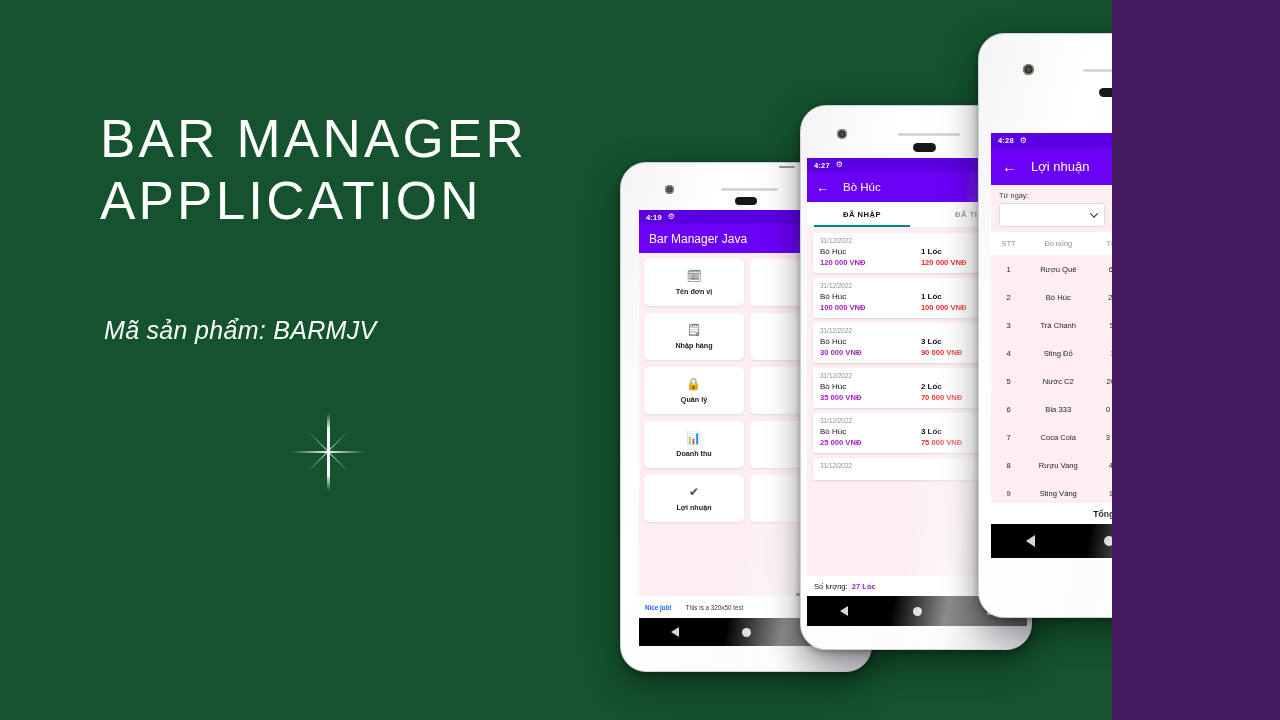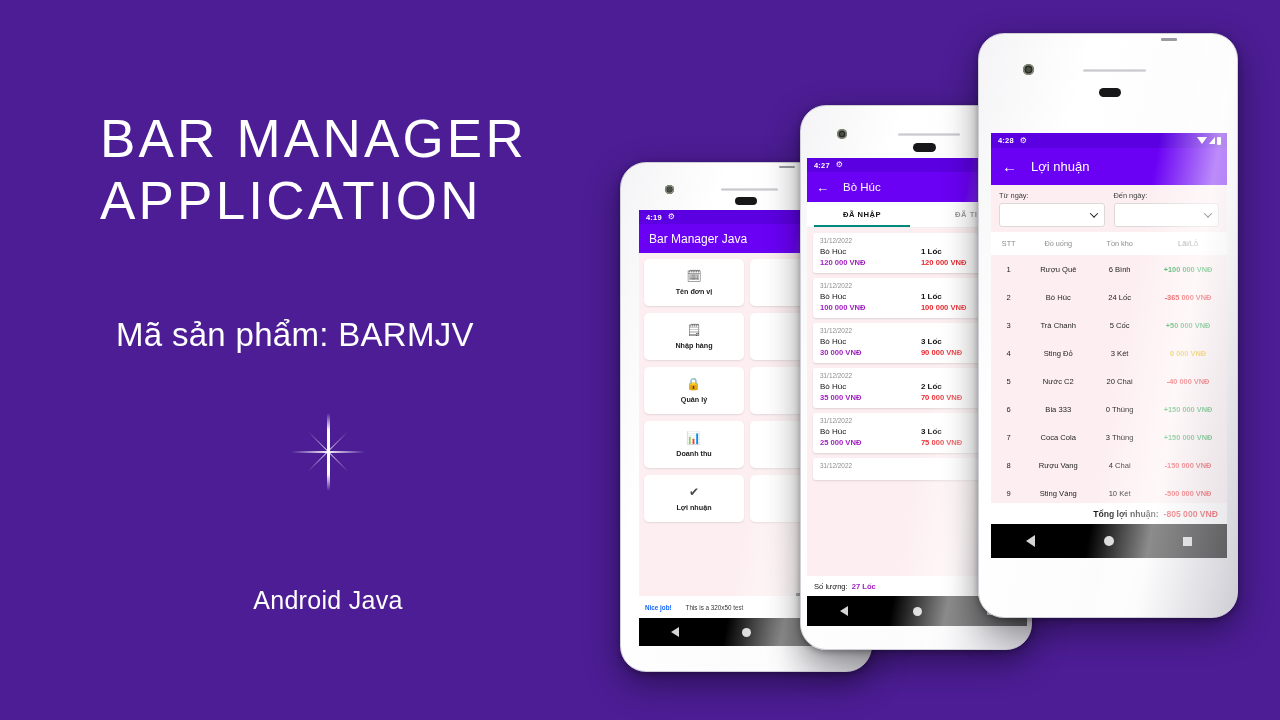--- a/index.html
+++ b/index.html
@@ -2,34 +2,34 @@
 <html><head>
 <meta charset="utf-8">
 <style>
   * { box-sizing: border-box; margin: 0; padding: 0; }
   html, body {
     width: 1280px; height: 720px; overflow: hidden;
     background: #451a60;
     font-family: "Liberation Sans", sans-serif;
   }
   #stage {
-    position: relative; width: 1280px; height: 720px;
-    background: #4c1d95; overflow: hidden;
+    position: relative; width: 1112px; height: 720px;
+    background: #14532d; overflow: hidden;
   }
 
   
   .promo { position: absolute; left: 0; top: 0; width: 620px; height: 720px; }
   .promo-title {
     position: absolute; left: 100px; top: 108px; width: 480px;
     color: #ffffff; font-size: 53px; line-height: 1.17;
     letter-spacing: 3.2px; font-weight: 400; white-space: pre-line;
   }
   .promo-sub {
-    position: absolute; left: 116px; top: 316px; width: 500px;
-    color: #ffffff; font-size: 33px; font-weight: 400; letter-spacing: 0.3px;
+    position: absolute; left: 104px; top: 316px; width: 500px;
+    color: #ffffff; font-size: 25px; font-weight: 400; letter-spacing: 0.3px; font-style: italic;
   }
   .sparkle { position: absolute; left: 328px; top: 452px; }
   .sparkle span { position: absolute; display: block; transform-origin: 50% 50%; }
   .ray-v {
     width: 3px; height: 78px; left: -1.5px; top: -39px;
     background: linear-gradient(to bottom, rgba(255,255,255,0) 0%, #ffffff 22%, #ffffff 78%, rgba(255,255,255,0) 100%);
   }
   .ray-h {
     width: 74px; height: 2px; left: -37px; top: -1px;
     background: linear-gradient(to right, rgba(255,255,255,0) 0%, rgba(255,255,255,.95) 50%, rgba(255,255,255,0) 100%);
@@ -214,21 +214,20 @@
 APPLICATION</div>
     <div class="promo-sub">Mã sản phẩm: BARMJV</div>
 
     <div class="sparkle">
       <span class="ray-v"></span>
         <span class="ray-h"></span>
       <span class="ray-d1"></span>
         <span class="ray-d2"></span>
     </div>
 
-    <div class="cta-sub">Android Java</div>
   </div>
 
   <div class="phone" id="phone1">
     <div class="topnotch" style="left:158px; top:3px; width:16px; height:2px;"></div>
     <div class="cam" style="left:44px; top:22px; width:9px; height:9px;">
         <i></i>
       </div>
     <div class="grille" style="left:100px; top:25px; width:57px; height:3px;"></div>
     <div class="pill" style="left:114px; top:34px; width:22px; height:8px;"></div>
 

